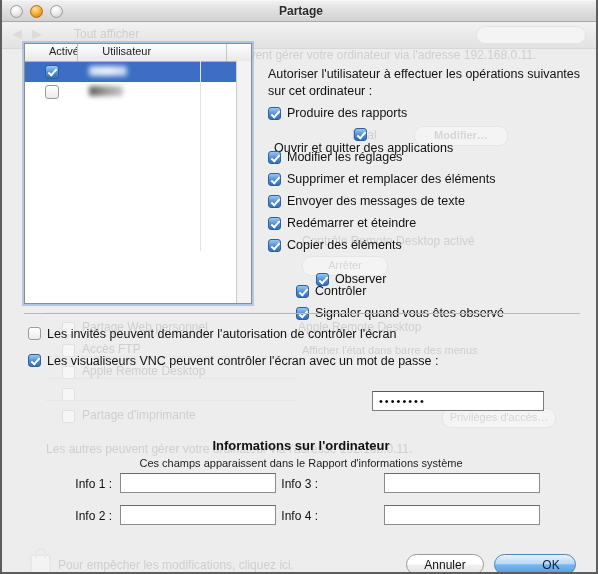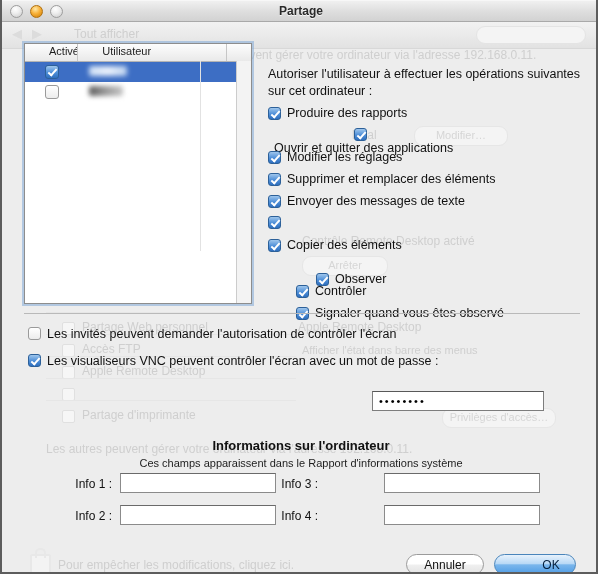--- a/index.html
+++ b/index.html
@@ -361,21 +361,21 @@
     <div class="bg-text" style="left:80px; top:342px;">Apple Remote Desktop</div>
     <div class="bg-check" style="left:60px; top:366px;"></div>
     <div class="bg-check" style="left:60px; top:388px;"></div>
     <div class="bg-text" style="left:80px; top:386px;">Partage d'imprimante</div>
 
     <div class="bg-text" style="left:296px; top:298px;">Apple Remote Desktop</div>
     <div class="bg-text sm" style="left:300px; top:322px;">Afficher l'état dans barre des menus</div>
     <div class="bg-text" style="left:300px; top:212px;">Contrôle Remote Desktop activé</div>
     <div class="bg-btn" style="left:300px; top:234px; width:84px;">Arrêter</div>
     <div class="bg-btn" style="left:440px; top:386px; width:112px;">Privilèges d'accès…</div>
-    <div class="bg-btn" style="left:412px; top:104px; width:92px;">Modifier…</div>
+    <div class="bg-btn" style="left:412px; top:104px; width:92px;font-weight:bold;">Modifier…</div>
     <div class="bg-text" style="left:350px; top:106px;">local</div>
     <div class="bg-text" style="left:44px; top:420px;">Les autres peuvent gérer votre ordinateur via l'adresse 192.168.0.11.</div>
 
     <div class="bg-rule" style="left:44px; top:290px; width:250px;"></div>
     <div class="bg-rule" style="left:44px; top:312px; width:250px;"></div>
     <div class="bg-rule" style="left:44px; top:334px; width:250px;"></div>
     <div class="bg-rule" style="left:44px; top:356px; width:250px;"></div>
     <div class="bg-rule" style="left:44px; top:378px; width:250px;"></div>
 
     <div class="bg-lock"></div>
@@ -438,20 +438,21 @@
     <div class="pcheck" style="top:150px;">
       <span class="cb on"></span>
       <span class="lbl">Supprimer et remplacer des éléments</span>
     </div>
     <div class="pcheck" style="top:172px;">
       <span class="cb on"></span>
       <span class="lbl">Envoyer des messages de texte</span>
     </div>
     <div class="pcheck" style="top:194px;">
       <span class="cb on"></span>
+      <span class="lbl">Redémarrer et éteindre</span>
     </div>
     <div class="pcheck" style="top:216px;">
       <span class="cb on"></span>
       <span class="lbl">Copier des éléments</span>
     </div>
     <div class="pcheck" style="top:250px;margin-left:48px;">
       <span class="cb on"></span>
       <span class="lbl">Observer</span>
     </div>
     <div class="pcheck indent" style="top:262px;">

